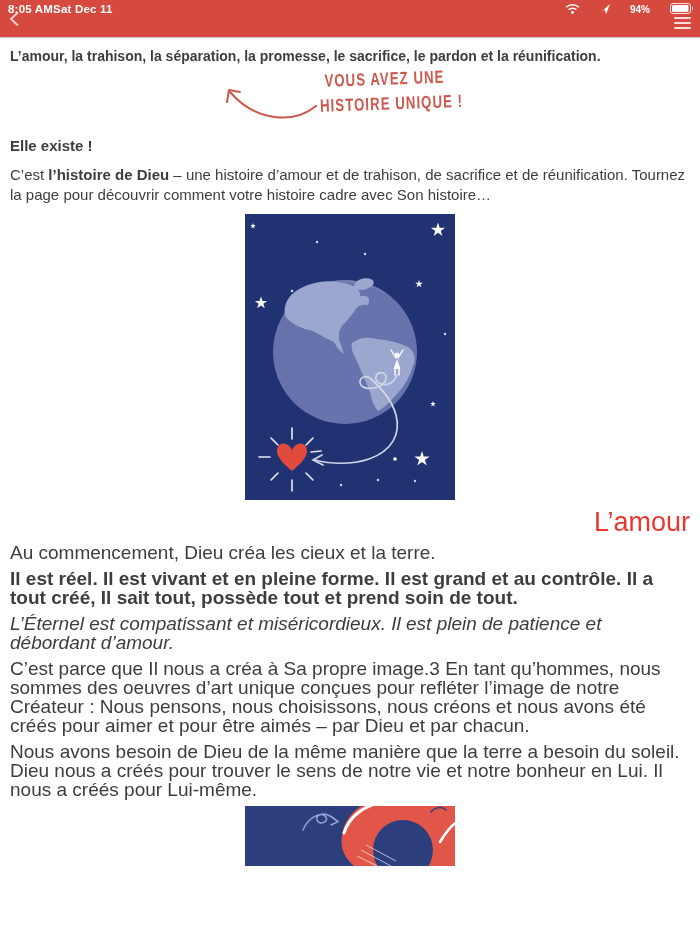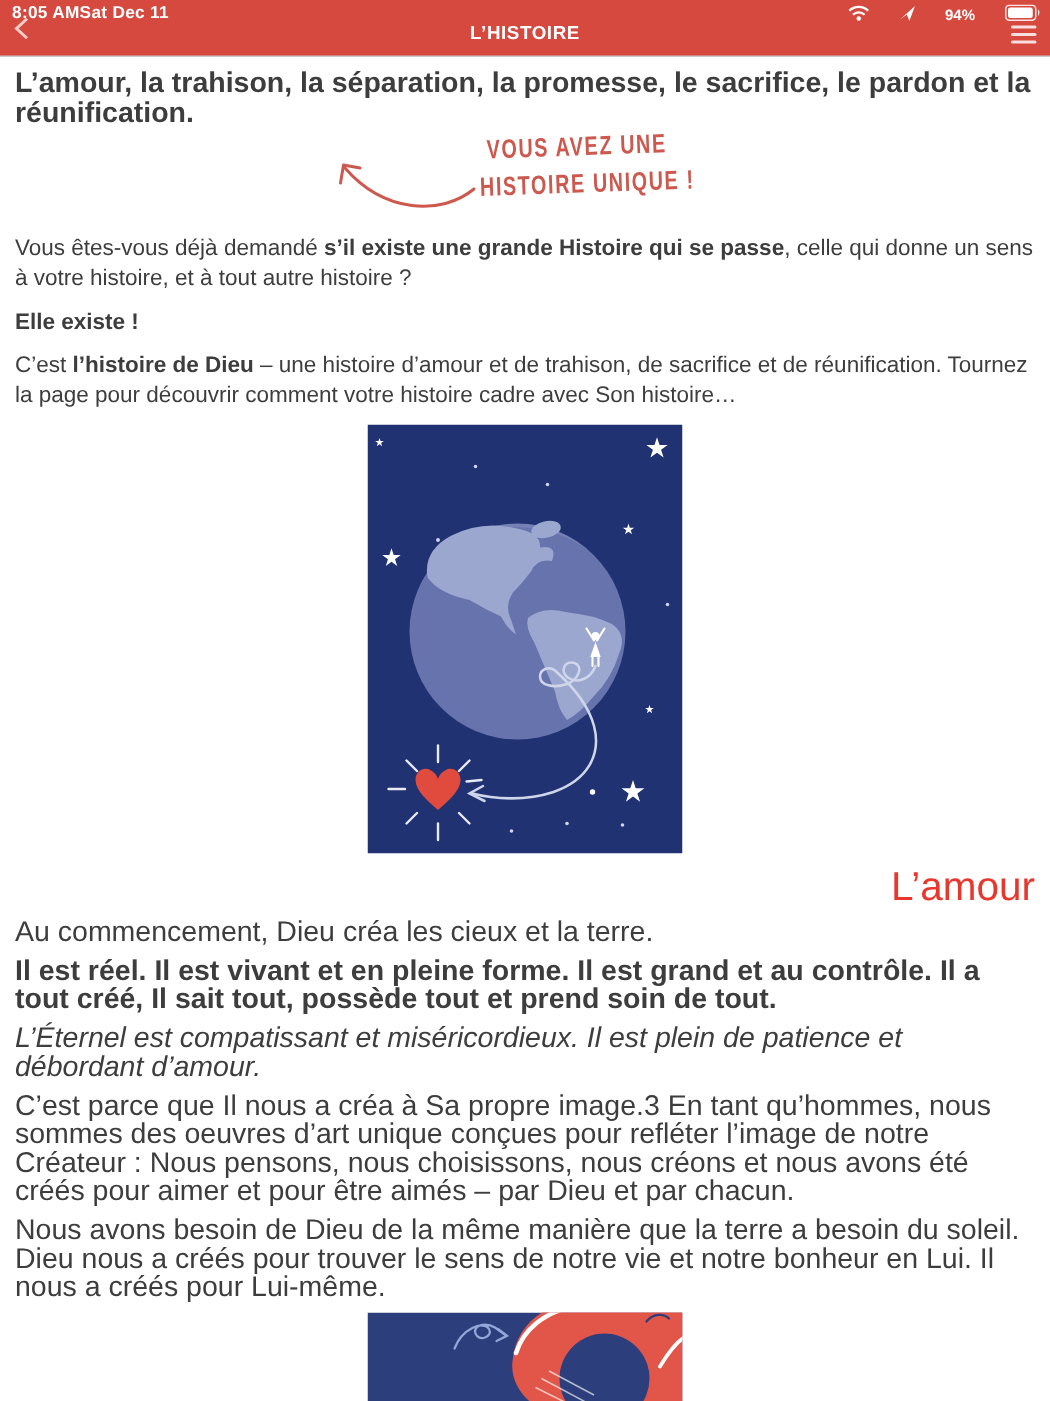--- a/index.html
+++ b/index.html
@@ -20,21 +20,21 @@
   .nav-title{position:absolute;top:15px;left:0;right:0;text-align:center;
     font-size:12.5px;font-weight:bold;letter-spacing:.4px;}
   .menu-btn{position:absolute;top:17px;right:9px;width:17px;cursor:pointer;}
   .menu-btn div{height:2px;background:rgba(255,255,255,.82);border-radius:1px;margin-bottom:3px;}
   .menu-btn div:last-child{margin-bottom:0;}
   
   .content{padding:8px 10px 0;}
   .content p{margin:0 0 9px;font-size:15px;line-height:20px;}
   .b{font-weight:bold;}
   .i{font-style:italic;}
-  p.lead-bold{font-weight:bold;font-size:19px;margin-bottom:0;}
+  p.lead-bold{font-weight:bold;font-size:14px;margin-bottom:0;}
   
   .annot{display:flex;justify-content:center;align-items:flex-start;height:58px;margin:2px 0 10px 0;}
   .annot-arrow{margin-top:12px;}
   .annot-text{
     color:#cd584e;font-size:15px;font-weight:bold;letter-spacing:1.2px;line-height:21px;
     transform:rotate(-2deg) scale(.88,1.18);transform-origin:left top;margin-left:4px;white-space:nowrap;}
   .annot-text .l2{margin-left:-6px;}
   
   .illus{width:210px;margin:0 auto 8px;}
   .illus svg{display:block;}
@@ -73,21 +73,20 @@
       </svg>
     </span>
   </div>
   <div class="back-btn">
     <span>
       <svg width="11" height="16" viewBox="0 0 11 16">
         <polyline points="9,1.5 2,8 9,14.5" fill="none" stroke="rgba(255,255,255,.72)" stroke-width="2"></polyline>
       </svg>
     </span>
   </div>
-  <div class="nav-title">L’HISTOIRE</div>
   <div class="menu-btn">
     <span><div></div><div></div><div></div></span>
   </div>
 </div>
 
 <div class="content">
 
 
   <p class="lead-bold">L’amour, la trahison, la séparation, la promesse, le sacrifice, le pardon et la réunification.</p>
 
@@ -97,21 +96,20 @@
         <path d="M96,26 C74,44 36,42 10,12" fill="none" stroke="#cd584e" stroke-width="2" stroke-linecap="round"></path>
         <path d="M7,22 L9,10 L20,12" fill="none" stroke="#cd584e" stroke-width="2" stroke-linecap="round" stroke-linejoin="round"></path>
       </svg>
     </span>
     <div class="annot-text">
       <div class="l1">VOUS AVEZ UNE</div>
       <div class="l2">HISTOIRE UNIQUE !</div>
     </div>
   </div>
 
-  <p><span>Vous êtes-vous déjà demandé </span><span class="b">s’il existe une grande Histoire qui se passe</span><span>, celle qui donne un sens à votre histoire, et à tout autre histoire ?</span></p>
 
   <p class="b">Elle existe !</p>
 
   <p><span>C’est </span><span class="b">l’histoire de Dieu</span><span> – une histoire d’amour et de trahison, de sacrifice et de réunification. Tournez la page pour découvrir comment votre histoire cadre avec Son histoire…</span></p>
 
   <div class="illus">
     <svg width="210" height="286" viewBox="0 0 210 286">
       <defs>
         <path id="star" d="M0,-1 L0.224,-0.309 L0.951,-0.309 L0.363,0.118 L0.588,0.809 L0,0.382 L-0.588,0.809 L-0.363,0.118 L-0.951,-0.309 L-0.224,-0.309 Z" fill="#fff"></path>
       </defs>

